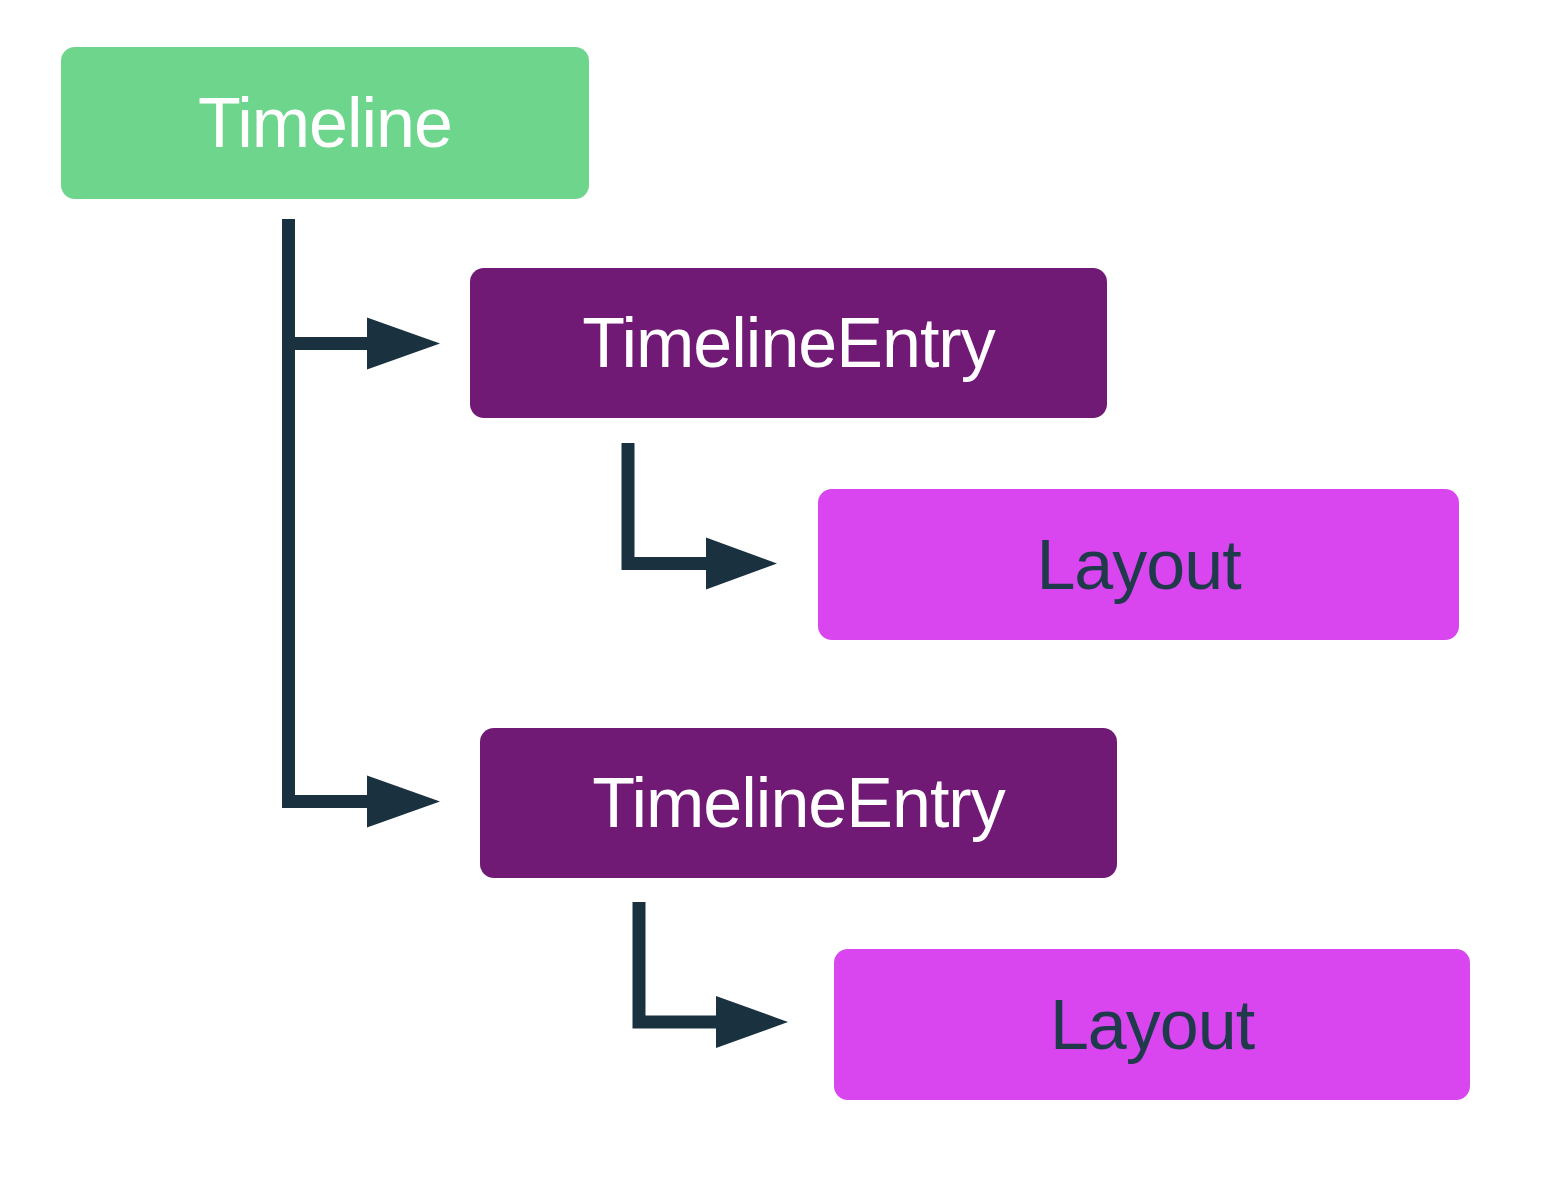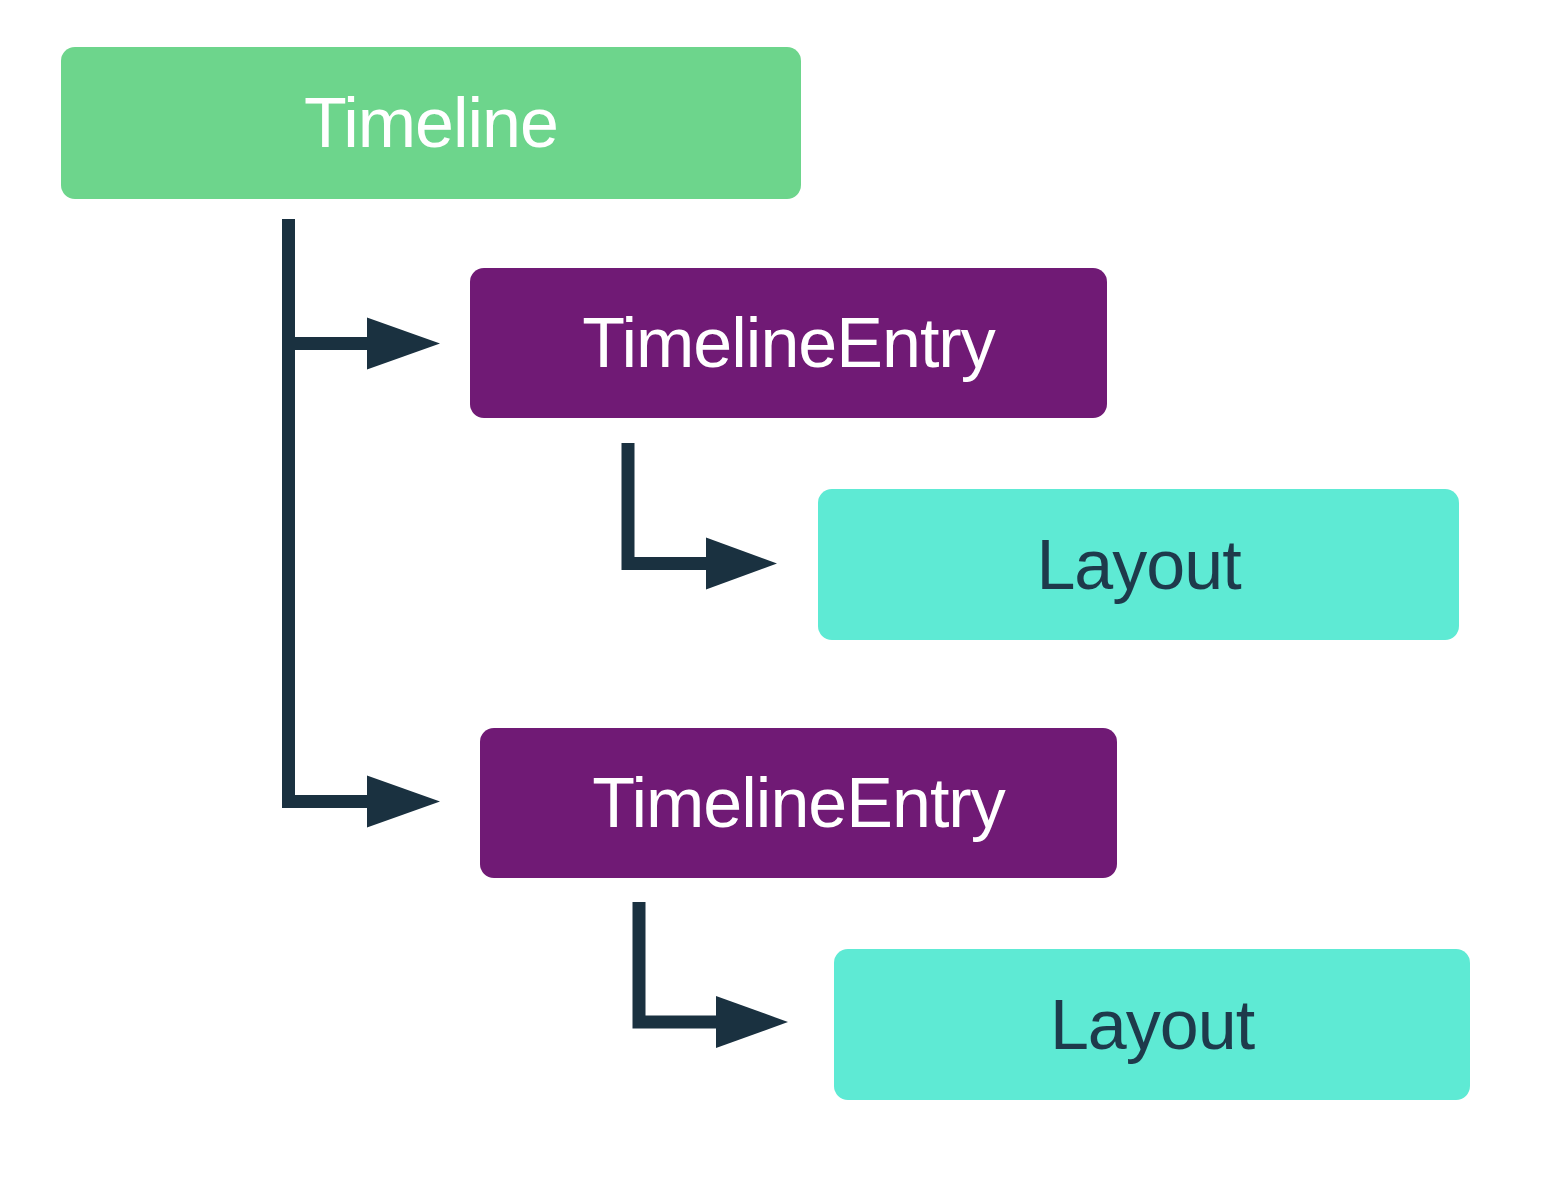--- a/index.html
+++ b/index.html
@@ -36,23 +36,23 @@
     justify-content: center;
     border-radius: 14px;
     font-size: 70px;
     font-weight: 400;
     letter-spacing: -1px;
     line-height: 1;
     white-space: nowrap;
   }
   .node-green { background: #6DD58C; color: #FFFFFF; }
   .node-blue { background: #701a75; color: #FFFFFF; }
-  .node-lightblue { background: #5eead4; color: #1E3A4B; }
+  .node-lightblue { background: #d946ef; color: #1E3A4B; }
 
-  .n1 { left: 61px;  top: 47px;  width: 740px; height: 152px; }
+  .n1 { left: 61px;  top: 47px;  width: 528px; height: 152px; }
   .n2 { left: 470px; top: 268px; width: 637px; height: 150px; }
   .n3 { left: 818px; top: 489px; width: 641px; height: 151px; }
   .n4 { left: 480px; top: 728px; width: 637px; height: 150px; }
   .n5 { left: 834px; top: 949px; width: 636px; height: 151px; }
 </style>
 </head>
 <body>
 
 <div class="canvas">
 

